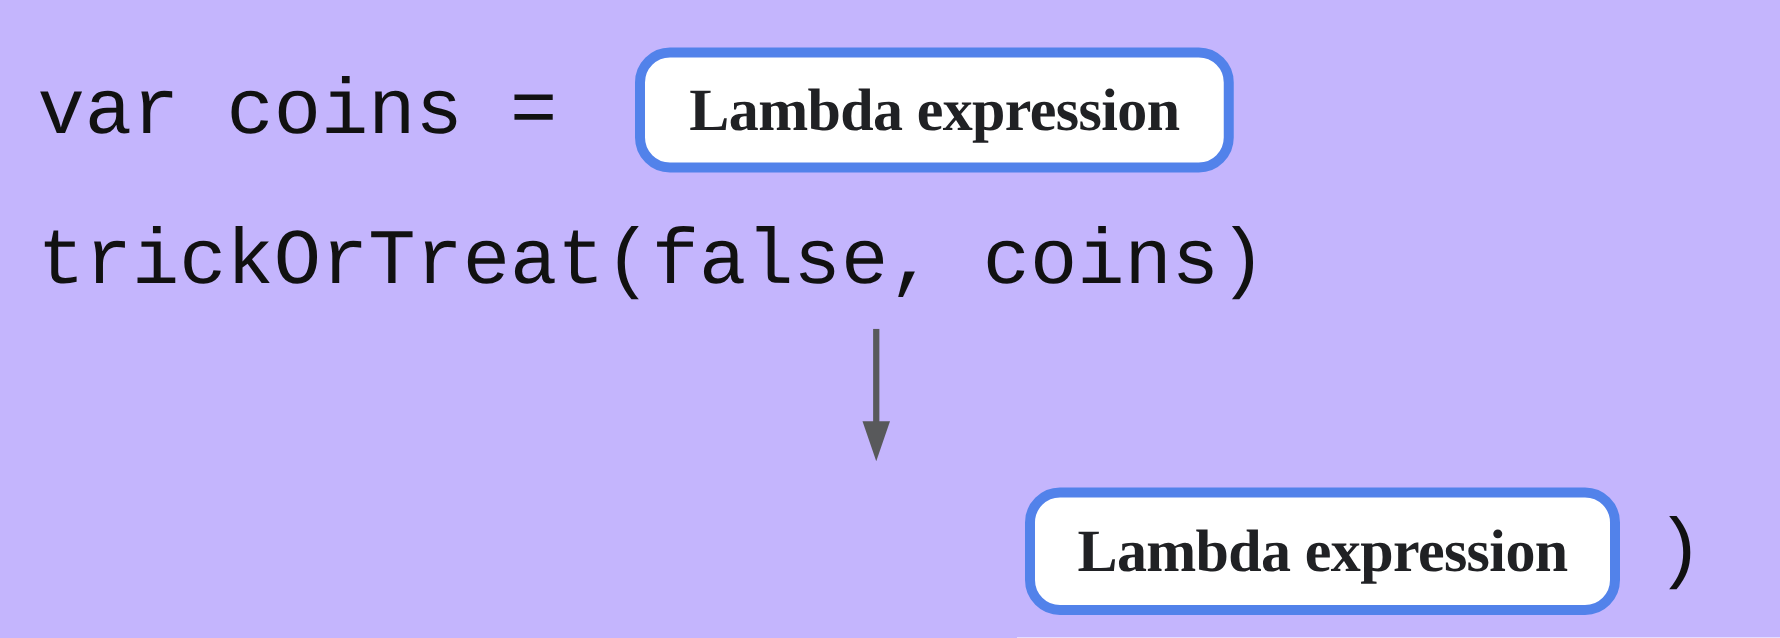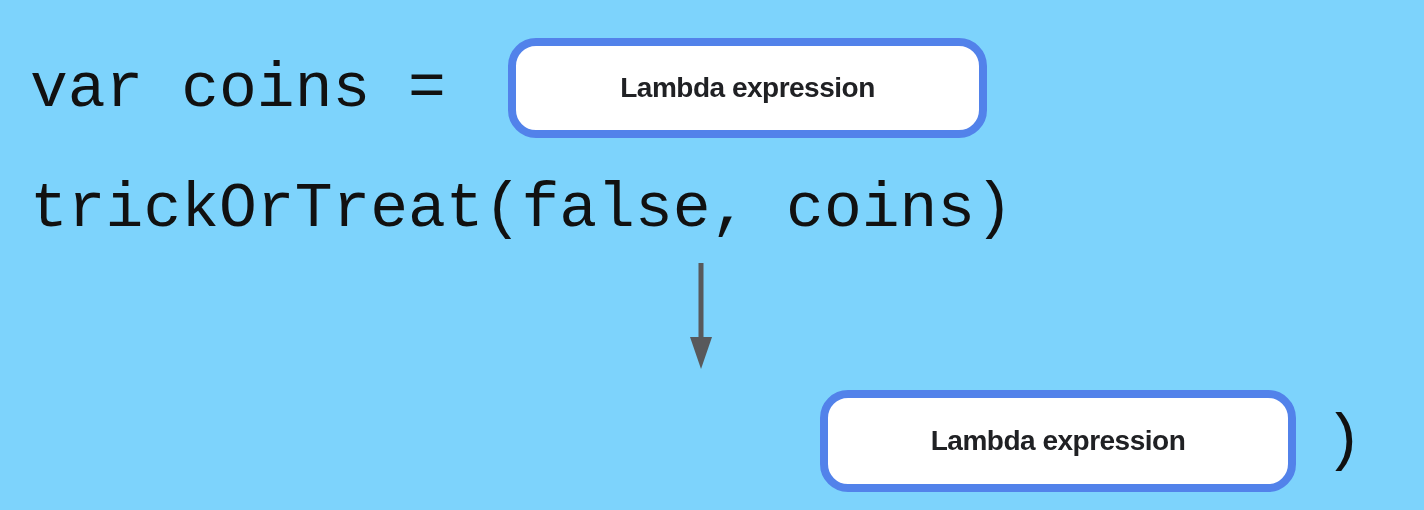--- a/index.html
+++ b/index.html
@@ -4,21 +4,21 @@
 <style>
   html, body {
     margin: 0;
     padding: 0;
     background: #ffffff;
   }
   .canvas {
     position: relative;
     width: 1424px;
     height: 510px;
-    background: #7dd3fc;
+    background: #c4b5fd;
     overflow: hidden;
   }
   .code {
     position: absolute;
     font-family: "Liberation Mono", "DejaVu Sans Mono", monospace;
     font-size: 63px;
     line-height: 63px;
     font-weight: 400;
     color: #111111;
     white-space: pre;
@@ -36,23 +36,23 @@
     border-radius: 28px;
     background: #ffffff;
     display: flex;
     align-items: center;
     justify-content: center;
   }
   .box1 { left: 508px; top: 38px;  width: 479px; height: 100px; }
   .box2 { left: 820px; top: 390px; width: 476px; height: 102px; }
 
   .callout-label {
-    font-family: Liberation Sans, sans-serif;
+    font-family: Liberation Serif, serif;
     font-weight: 700;
-    font-size: 28px;
+    font-size: 48px;
     letter-spacing: -0.5px;
     color: #202124;
     white-space: nowrap;
   }
 
   .arrow {
     position: absolute;
     left: 686px;
     top: 263px;
     width: 30px;

